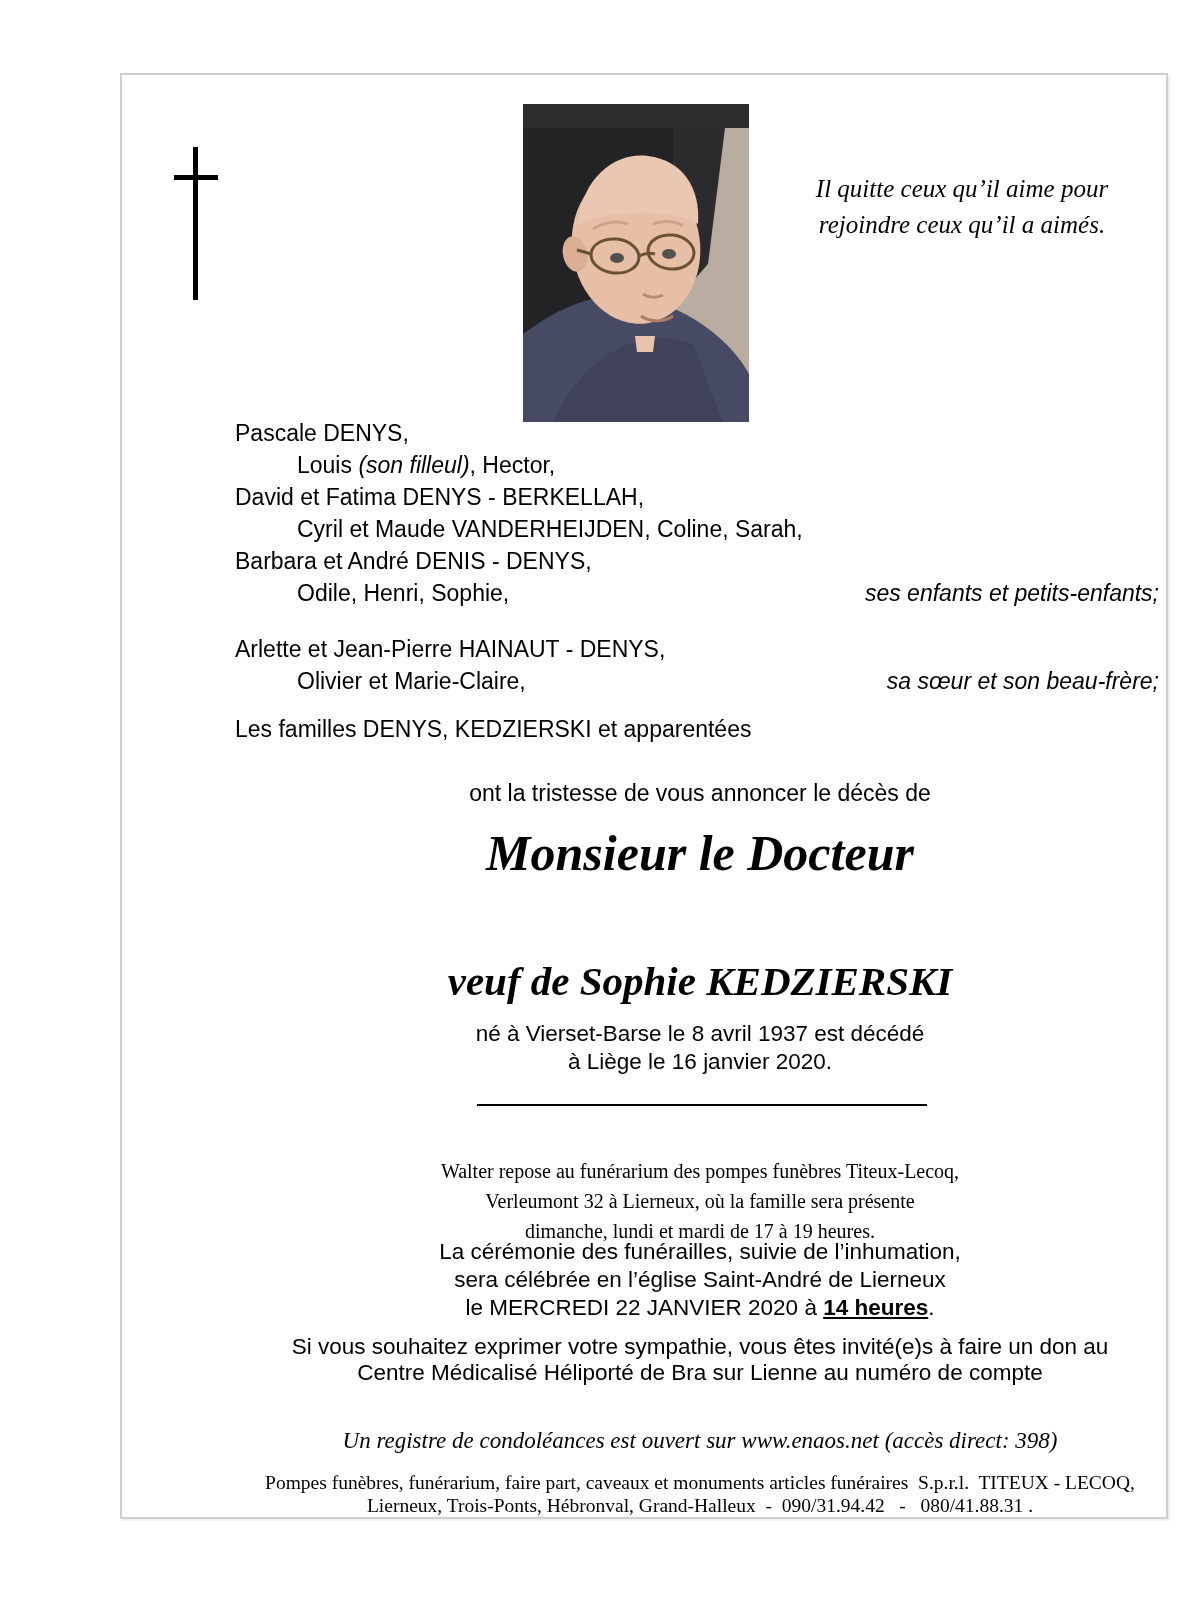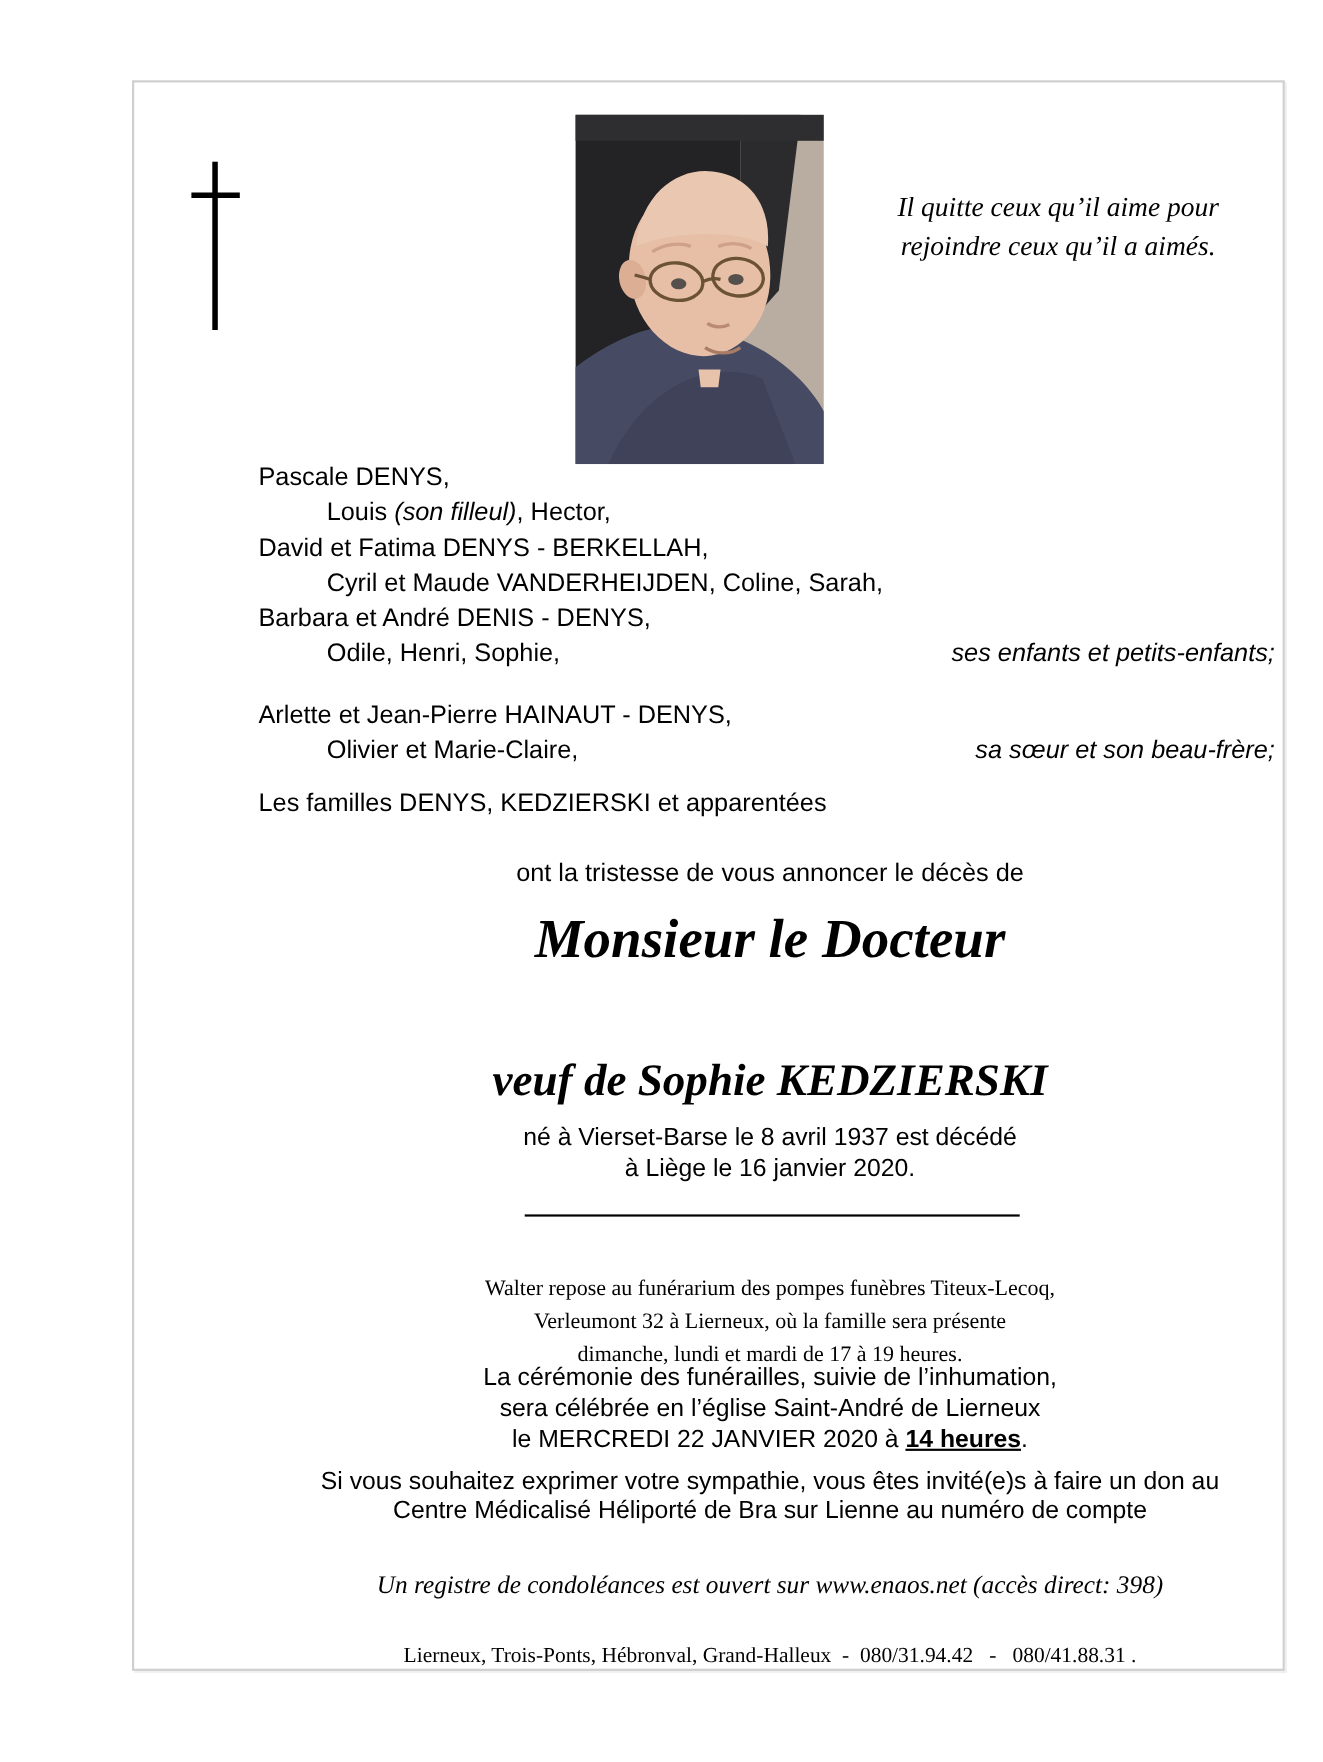--- a/index.html
+++ b/index.html
@@ -106,15 +106,16 @@
 
   <div class="abs cblock cer" style="top:1164px">La cérémonie des funérailles, suivie de l’inhumation,</div>
   <div class="abs cblock cer" style="top:1192px">sera célébrée en l’église Saint-André de Lierneux</div>
   <div class="abs cblock cer" style="top:1220px"><span>le MERCREDI 22 JANVIER 2020 à </span><span class="time">14 heures</span><span>.</span></div>
 
   <div class="abs cblock cer" style="top:1259px">Si vous souhaitez exprimer votre sympathie, vous êtes invité(e)s à faire un don au</div>
   <div class="abs cblock cer" style="top:1285px">Centre Médicalisé Héliporté de Bra sur Lienne au numéro de compte</div>
 
   <div class="abs cblock register" style="top:1353px">Un registre de condoléances est ouvert sur www.enaos.net (accès direct: 398)</div>
 
-  <div class="abs cblock footer" style="top:1420px">Lierneux, Trois-Ponts, Hébronval, Grand-Halleux  -  080/31.94.42   -   080/41.88.31 .</div>
+  <div class="abs cblock footer" style="top:1397px">Pompes funèbres, funérarium, faire part, caveaux et monuments articles funéraires  S.p.r.l.  TITEUX - LECOQ,</div>
+  <div class="abs cblock footer" style="top:1420px">Lierneux, Trois-Ponts, Hébronval, Grand-Halleux  -  090/31.94.42   -   080/41.88.31 .</div>
 
 </div>
 
 </body></html>

